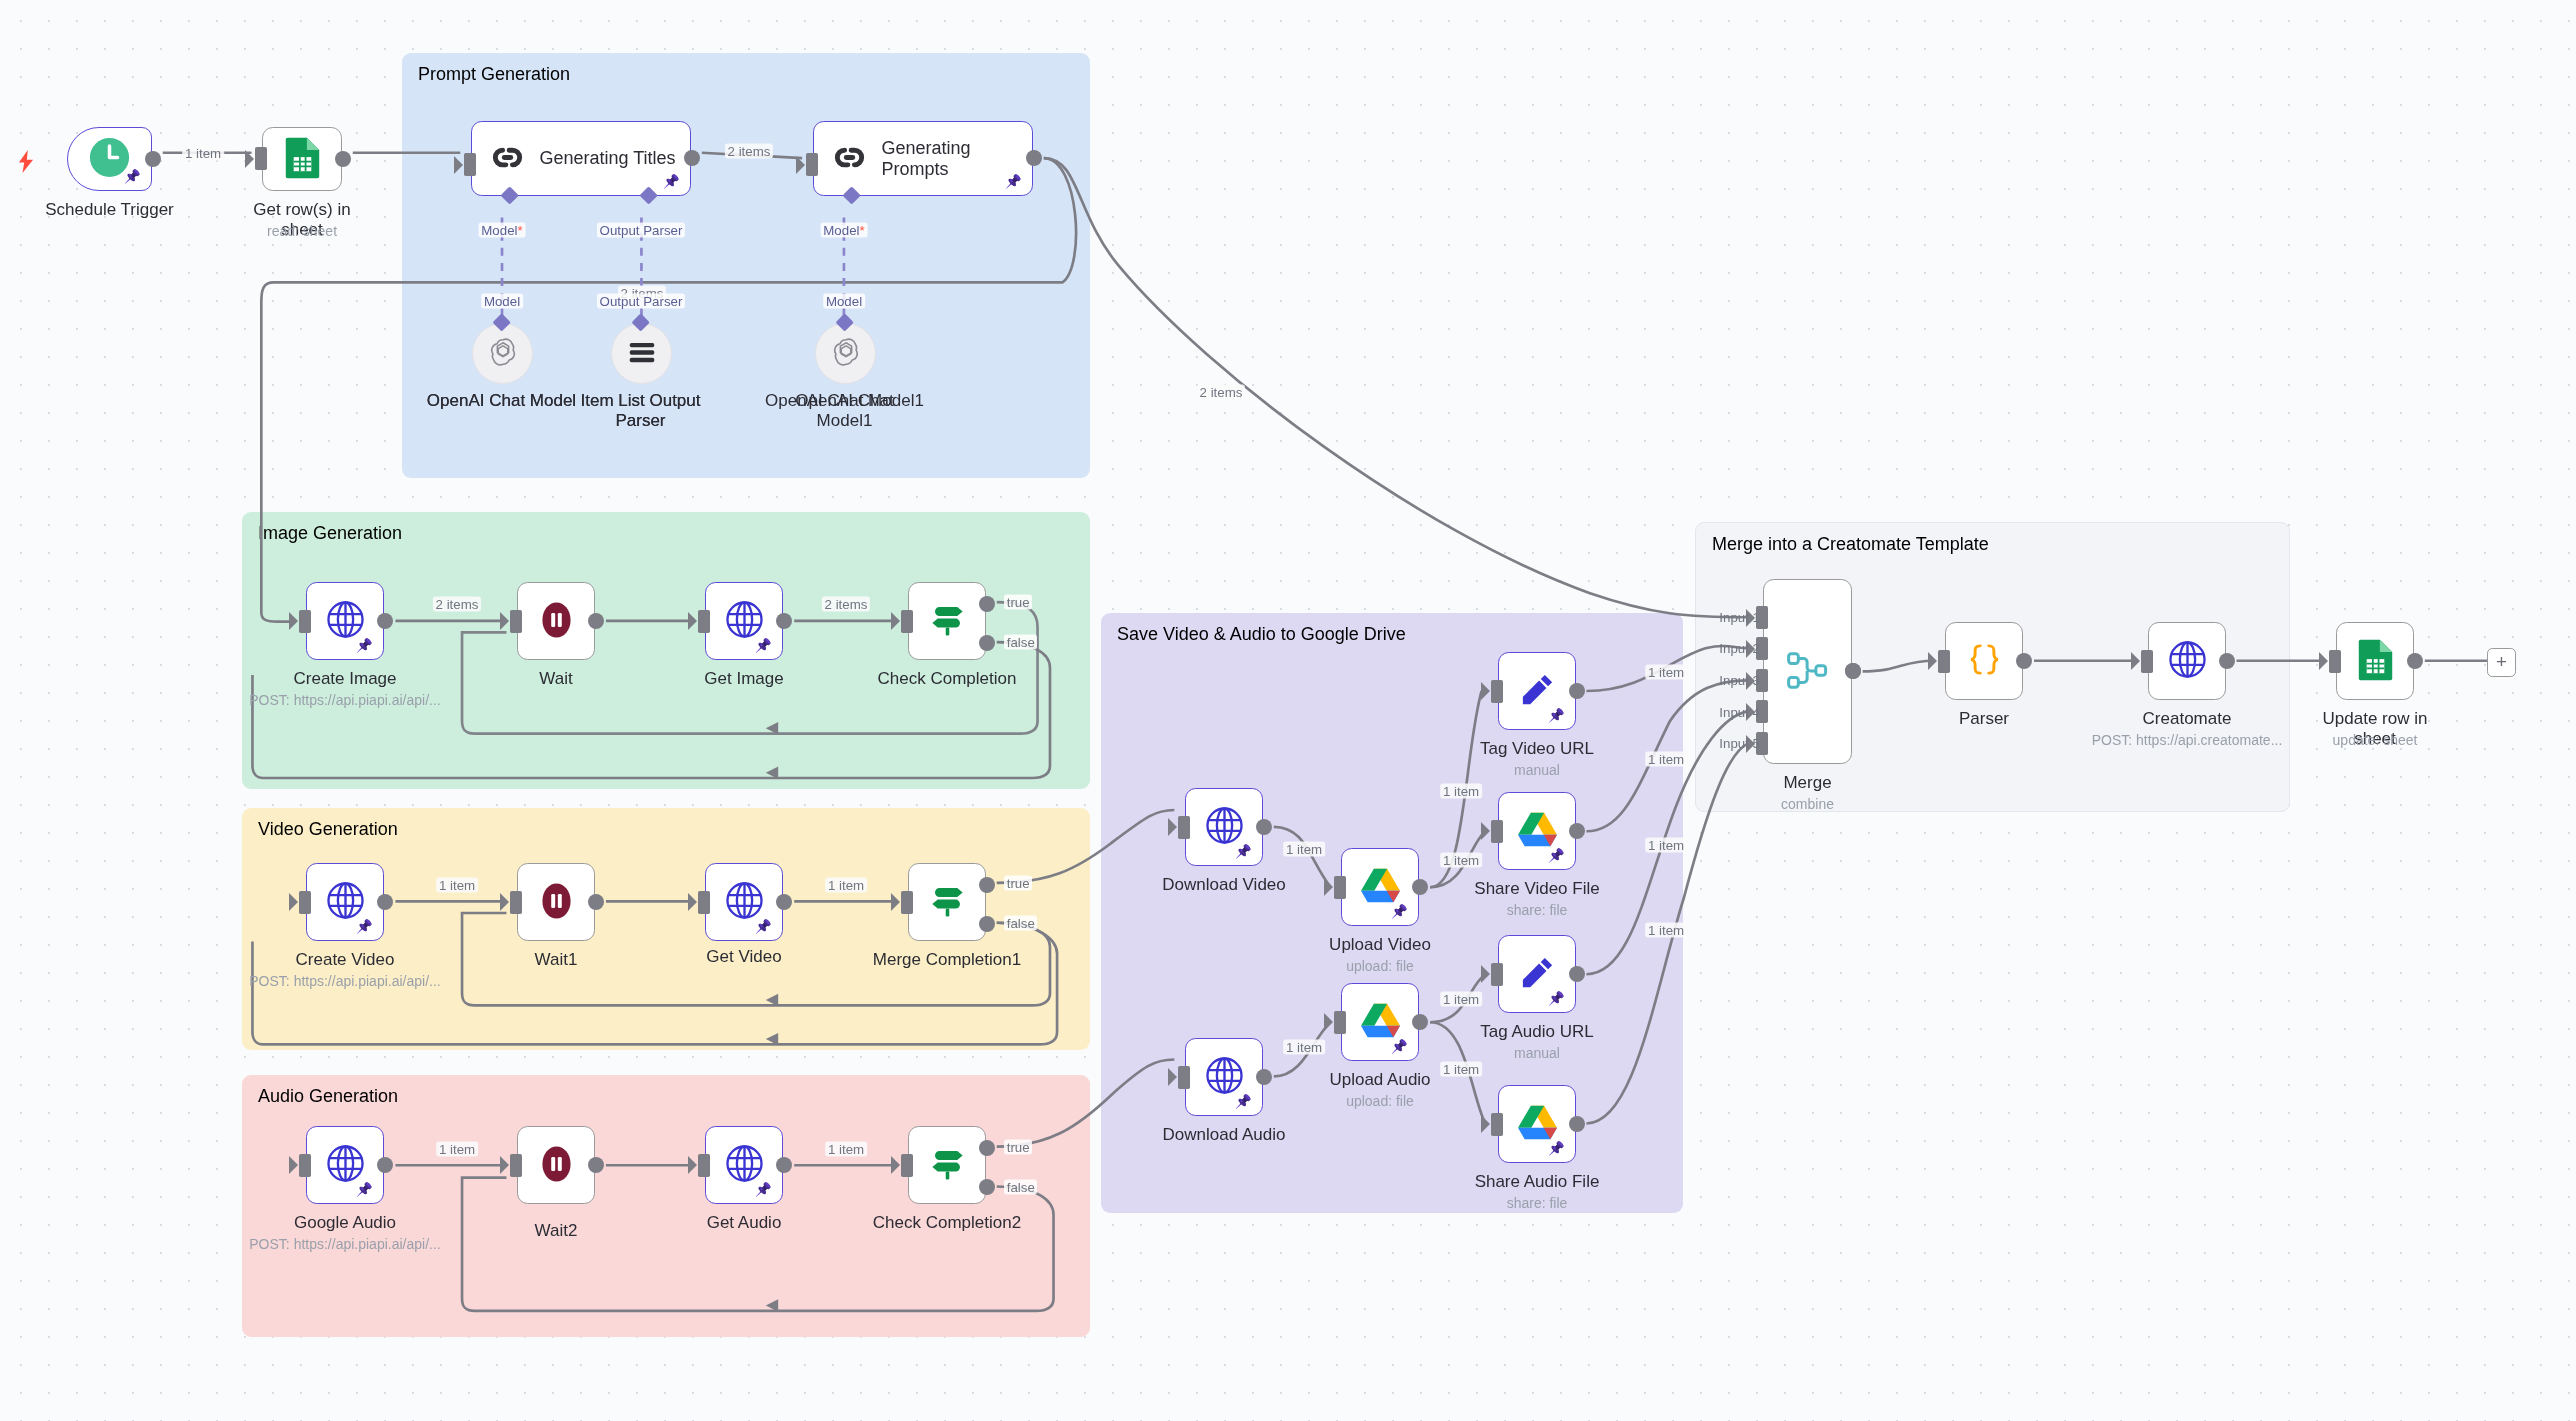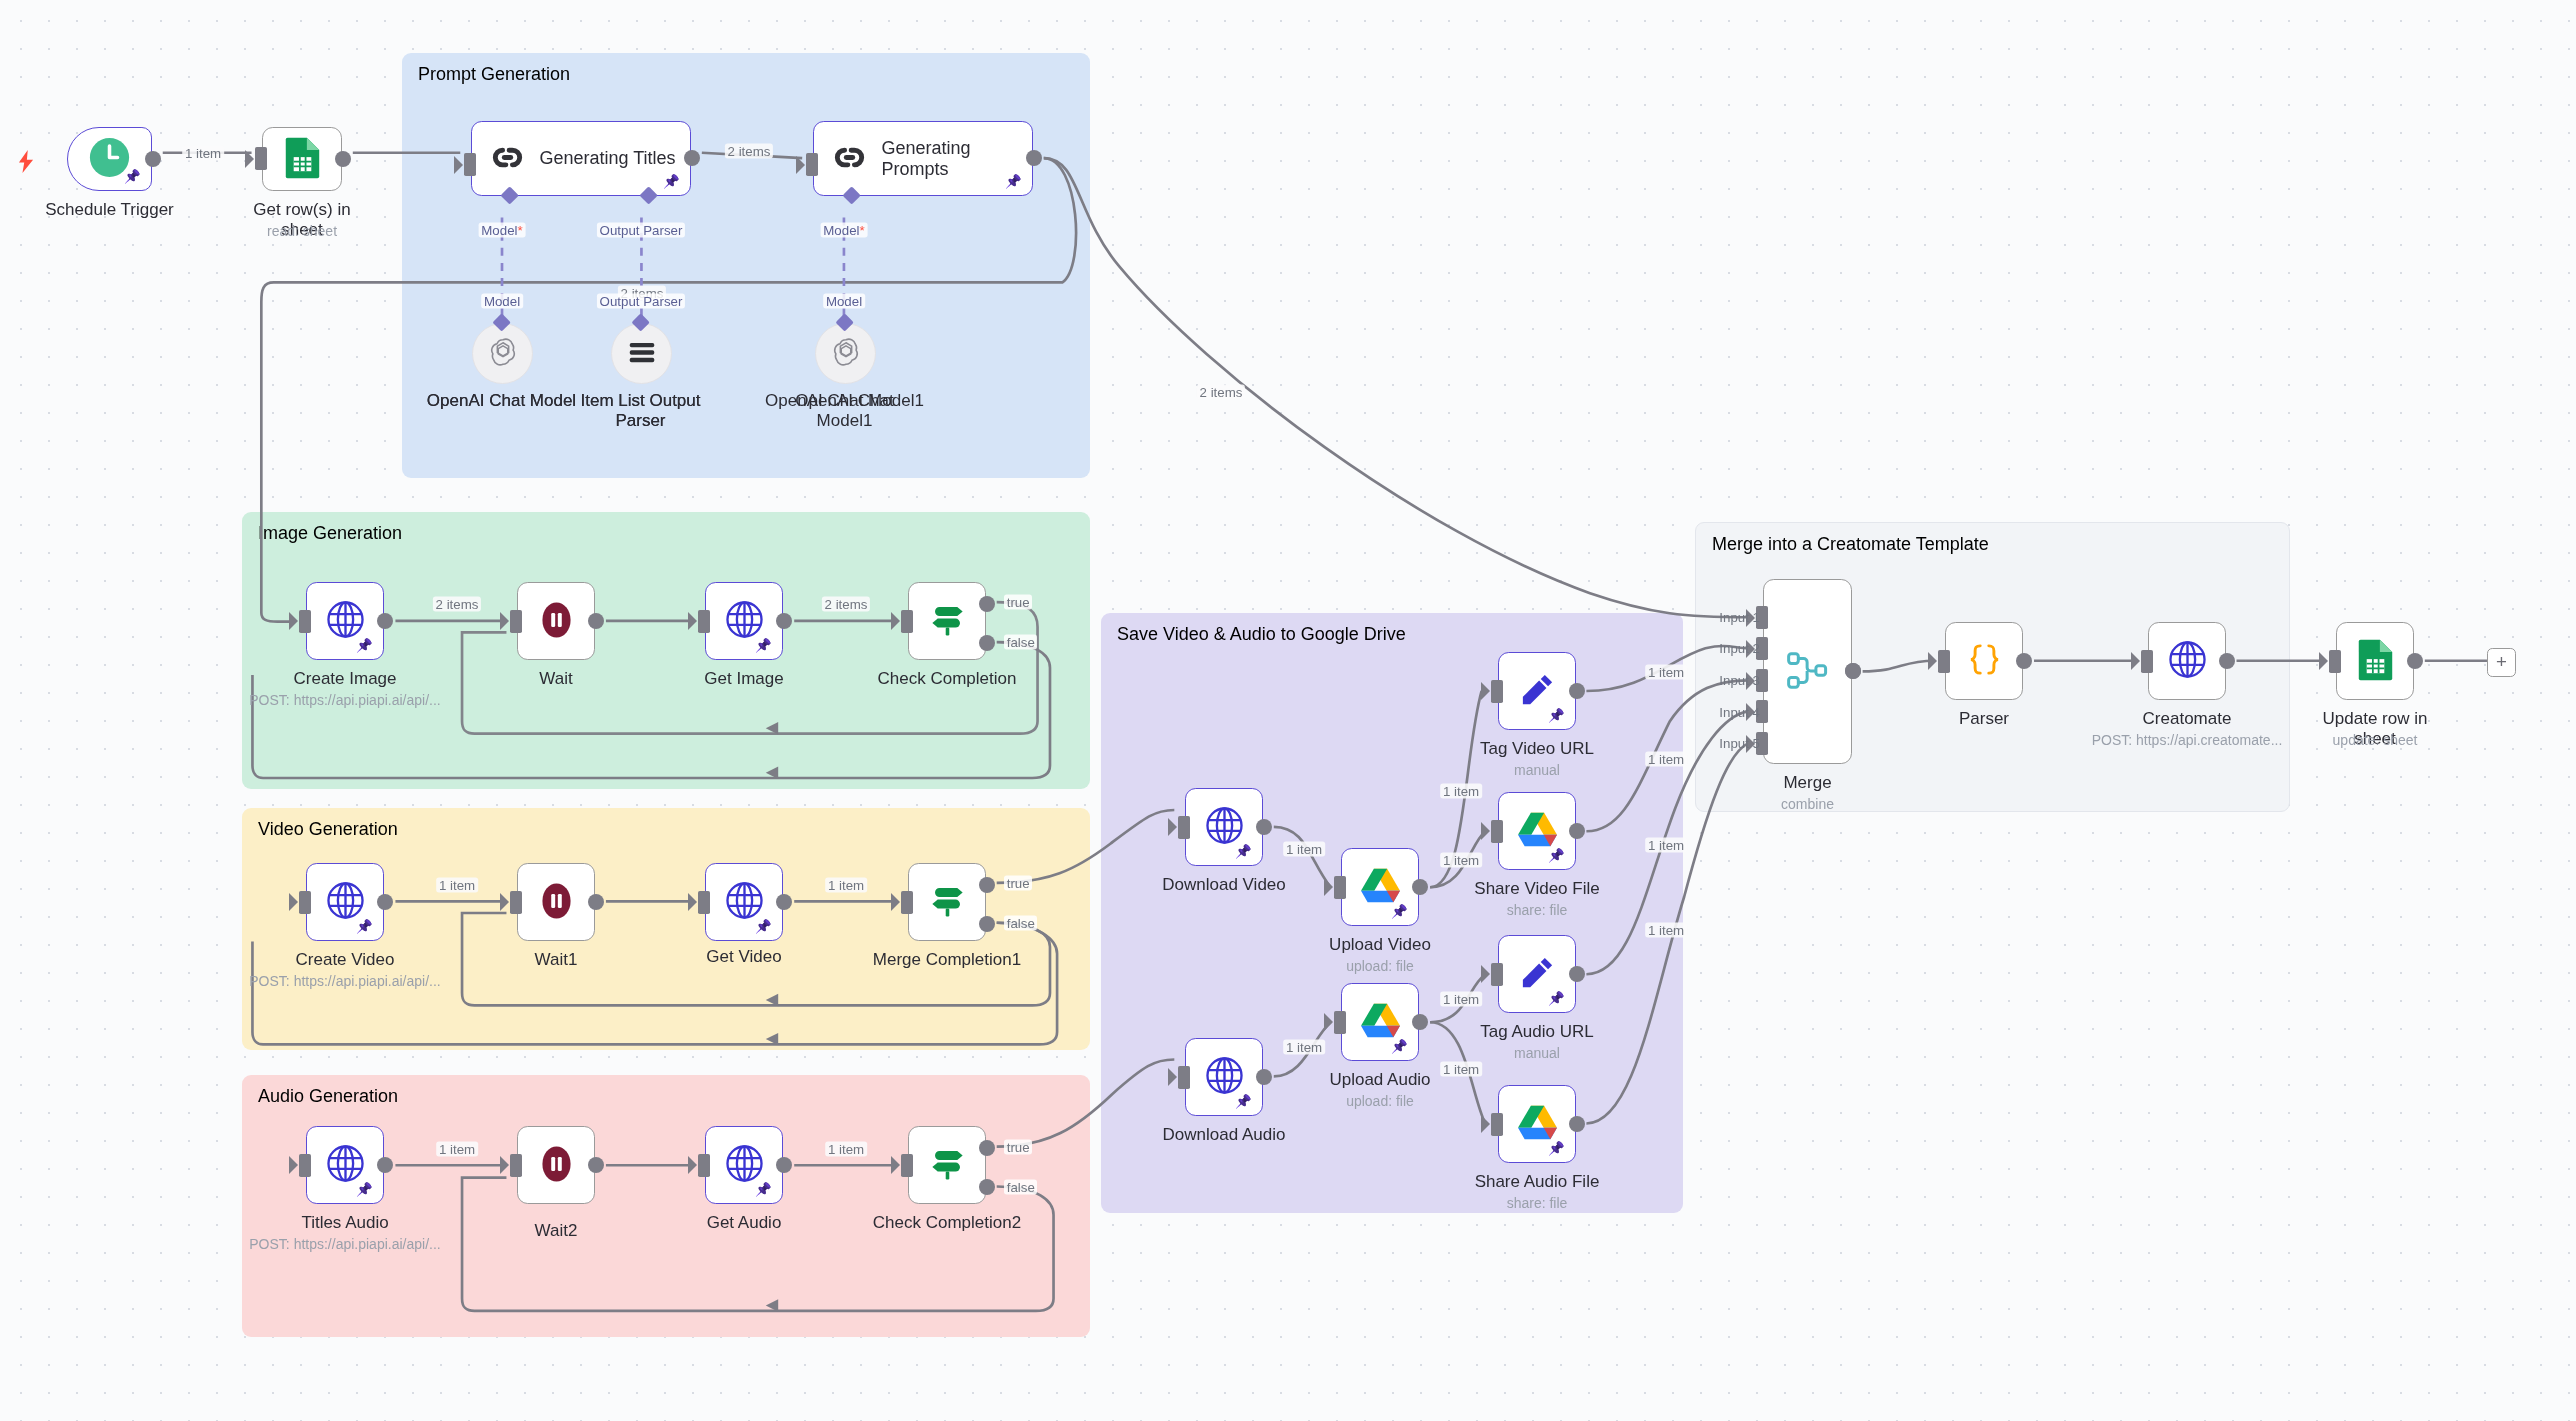--- a/index.html
+++ b/index.html
@@ -459,21 +459,21 @@
             <g fill="none" stroke="#3a34d2" stroke-width="2.6">
               <circle cx="24" cy="24" r="19"></circle>
               <ellipse cx="24" cy="24" rx="8.5" ry="19"></ellipse>
               <path d="M5.4 18 h37.2 M5.4 30 h37.2 M24 5 v38"></path>
             </g>
           </svg></span>
         <span class="pin" style="font-size: 13.3px; filter: saturate(0) brightness(0.45) sepia(1) hue-rotate(215deg) saturate(6);">📌</span>
       </div>
       <div class="port-in" style="left: -7px; top: 27.5px;"></div>
       <div class="port-out" style="right: -9px; top: 31px;"></div>
-      <div class="nlabel" style="top: 87px;">Titles Audio</div>
+      <div class="nlabel" style="top: 87px;">Google Audio</div>
       <div class="nsub" style="top: 110px;">POST: https://api.piapi.ai/api/...</div>
     </div>
     <div class="node" style="left: 517px; top: 1126px; width: 78px; height: 78px;">
       <div class="nbox" style="width: 78px; height: 78px;">
         <span><svg width="39" height="44" viewBox="0 0 44 50">
             <ellipse cx="22" cy="25" rx="16" ry="20" fill="#7d1b36"></ellipse>
             <g fill="#fff">
               <rect x="16" y="17" width="4.5" height="16" rx="1.6"></rect>
               <rect x="23.5" y="17" width="4.5" height="16" rx="1.6"></rect>
             </g>

